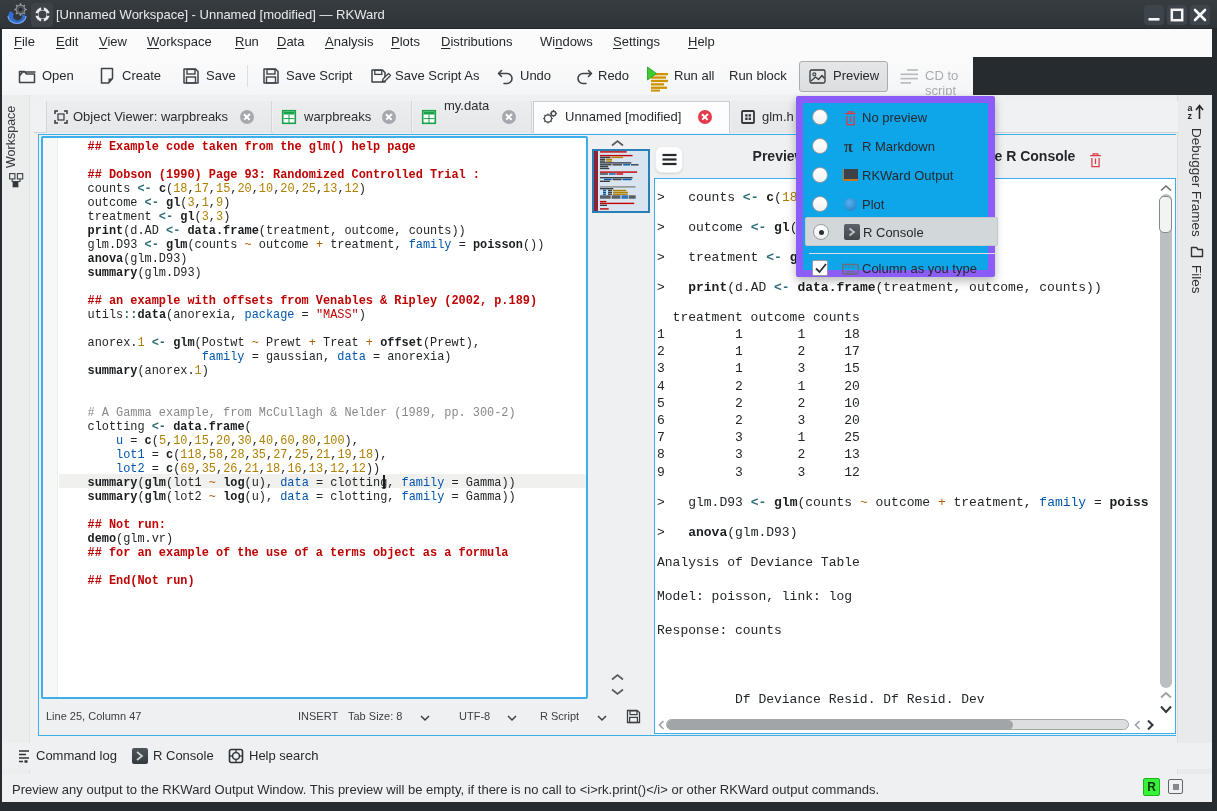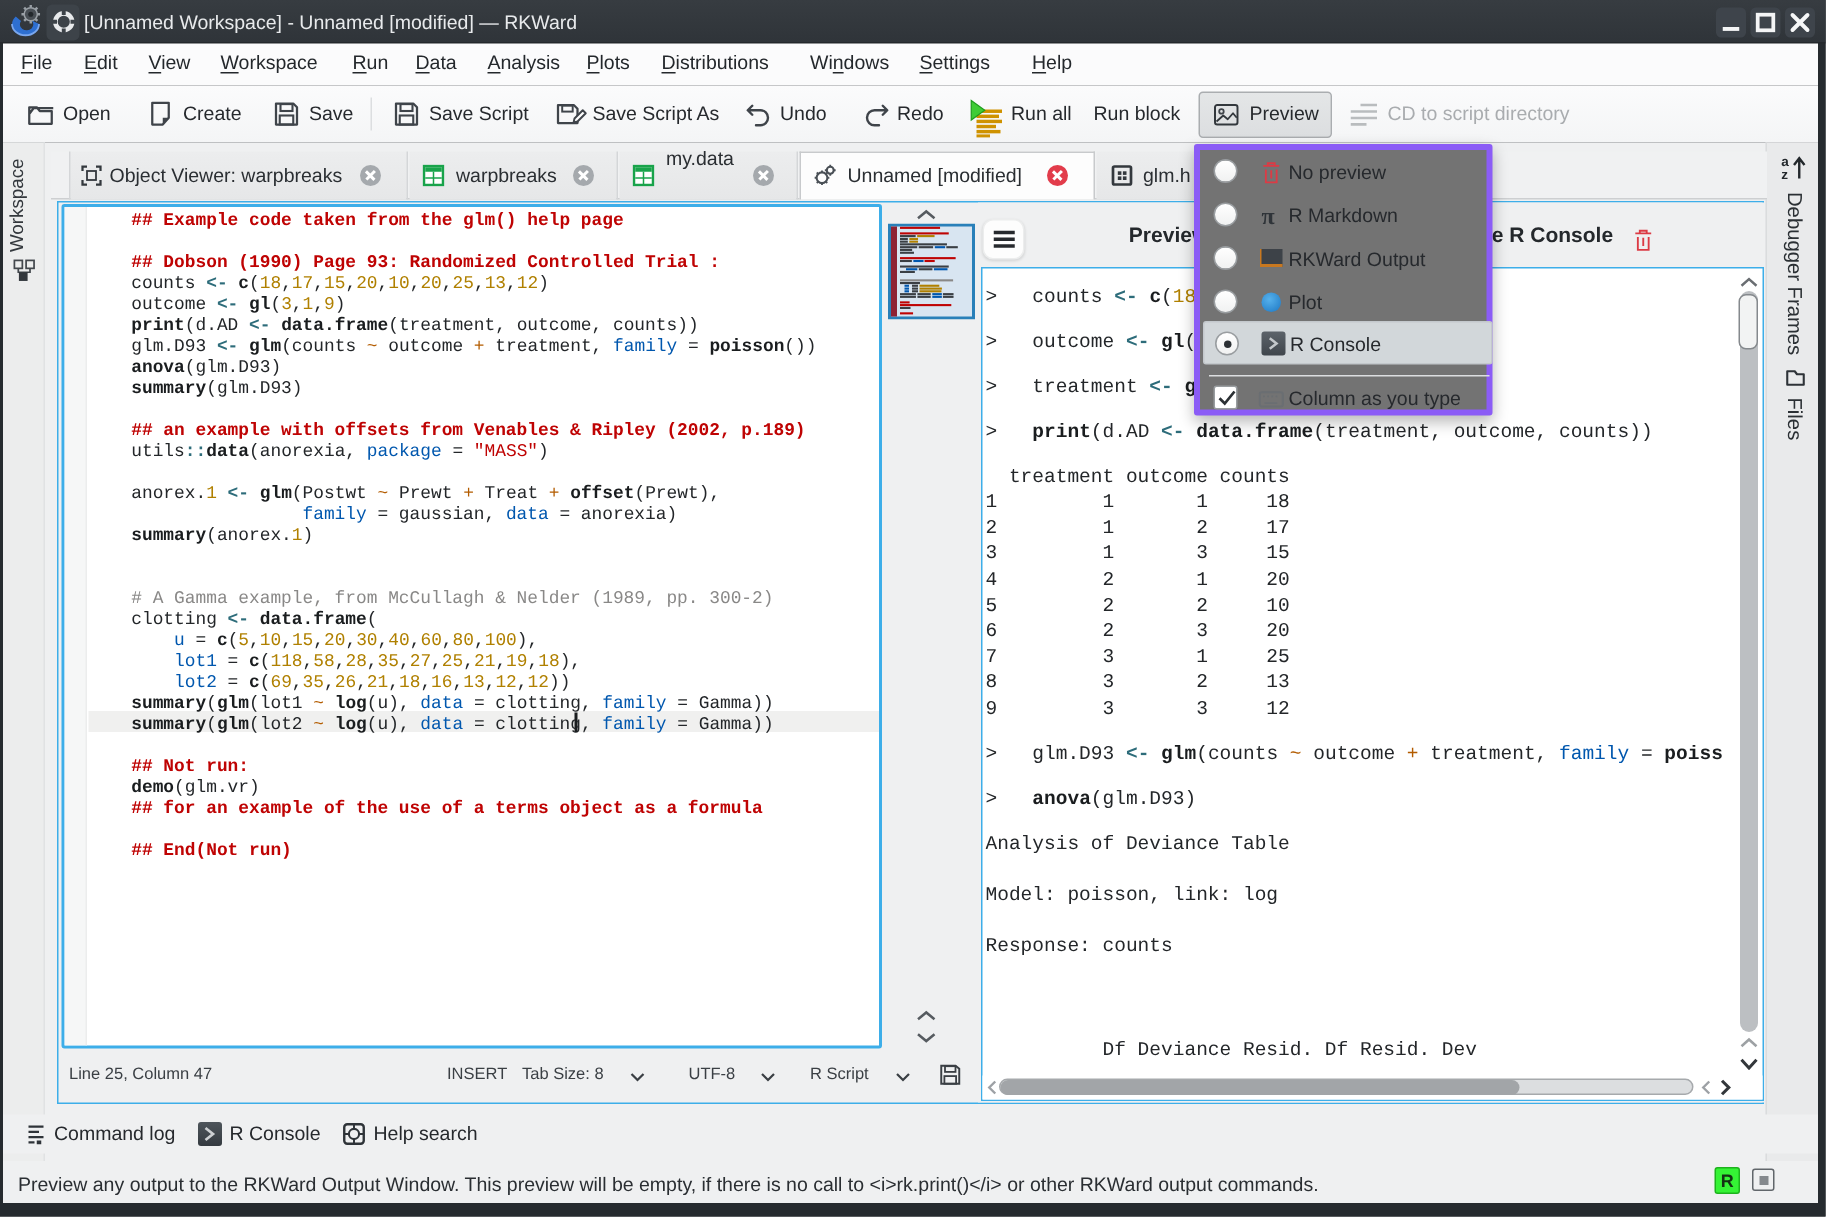--- a/index.html
+++ b/index.html
@@ -7,21 +7,21 @@
 #canvas{position:absolute;top:0;left:0;width:1217px;height:811px;}
 .abs{position:absolute;}
 
 #titlebar{position:absolute;left:0;top:0;width:1217px;height:29px;background:linear-gradient(#373c41,#2f3439);color:#eff0f1;border-bottom:1px solid #24282c;}
 #titletext{position:absolute;left:56px;top:7px;font-size:13px;color:#e8eaec;}
 
 #menubar{position:absolute;left:2px;top:29px;width:1210px;height:28px;background:#fbfbfc;}
 #menubar span{position:absolute;top:5px;font-size:13px;color:#24282c;}
 #menubar u{text-decoration:underline;text-underline-offset:2px;}
 
-#toolbar{position:absolute;left:2px;top:57px;width:1210px;height:38px;background:linear-gradient(#fbfbfc,#f4f5f6);padding-left:43px;}
+#toolbar{position:absolute;left:2px;top:57px;width:971px;height:38px;background:linear-gradient(#fbfbfc,#f4f5f6);padding-left:43px;}
 .tbtxt{position:absolute;top:11px;font-size:13px;color:#26292d;}
 .tbdis{color:#a9acaf !important;}
 
 #mdi{position:absolute;left:2px;top:95px;width:1210px;height:705px;background:#eff0f1;}
 
 .sidev{position:absolute;font-size:12.5px;color:#33383d;white-space:nowrap;}
 
 #tabbar{position:absolute;left:34px;top:101px;width:1144px;height:32px;background:#f0f1f2;border-bottom:1px solid #cdcfd1;}
 .tab{position:absolute;top:101px;height:32px;background:linear-gradient(#ecedee,#e6e7e8);border-right:1px solid #d4d6d8;}
 .tab.first{border-left:1px solid #d4d6d8;}
@@ -65,21 +65,21 @@
 #vsb{position:absolute;left:505px;top:15px;width:12px;height:494px;background:#bcbfc2;border-radius:6px;}
 #vthumb{position:absolute;left:504px;top:17px;width:13px;height:37px;border:1.6px solid #85898d;border-radius:5px;background:#f2f3f3;}
 #hsb{position:absolute;left:0;top:538px;width:520px;height:16px;background:#fff;}
 #hthumb{position:absolute;left:11px;top:540px;width:463px;height:11px;border-radius:5.5px;background:#dcdee0;border:1px solid #a6a9ac;}
 #hthumb2{position:absolute;left:12px;top:541px;width:346px;height:10px;border-radius:5px;background:#a2a5a8;}
 
 #btoolbar{position:absolute;left:2px;top:743px;width:1210px;height:26px;background:#eff0f1;}
 .bbl{position:absolute;top:5px;font-size:13px;color:#26292d;}
 #msgbar{position:absolute;left:2px;top:774px;width:1210px;height:28px;background:#eff0f1;font-size:13px;color:#2a2e32;}
 
-#ddmenu{position:absolute;left:796px;top:96px;width:199px;height:181px;background:#737373;border:4px solid #8b5cf6;box-shadow:0 4px 10px rgba(0,0,0,.28);border-radius:2px;}
+#ddmenu{position:absolute;left:796px;top:96px;width:199px;height:181px;background:#0ea5e9;border:7px solid #8b5cf6;box-shadow:0 4px 10px rgba(0,0,0,.28);border-radius:2px;}
 .mrow{position:absolute;left:2px;width:193px;height:29px;}
 .mrowsel{background:#d2d7da;border:1px solid #c3c8cc;border-radius:2px;}
 .mtext{position:absolute;left:57px;top:7px;font-size:13px;color:#26292d;}
 .radio{position:absolute;left:7px;top:6px;width:16px;height:16px;border-radius:9px;border:1px solid #999da0;background:linear-gradient(#fff,#f0f1f1);}
 .rdot{position:absolute;left:4.5px;top:4.5px;width:5.5px;height:5.5px;border-radius:3px;background:#2b3034;}
 .msep{position:absolute;left:6px;top:150px;width:187px;height:1px;background:#dcdee0;}
 </style>
 </head>
 <body>
 <div id="canvas">
@@ -318,20 +318,21 @@
 
 <div id="edframe">
 <div id="gutter"></div>
 <div id="curline"></div>
 <div id="code">
         <div><span class="rc">## Example code taken from the glm() help page</span></div>
 <div></div>
 <div><span class="rc">## Dobson (1990) Page 93: Randomized Controlled Trial :</span></div>
 <div>counts <span class="as">&lt;-</span> <span class="k">c</span>(<span class="n">18</span>,<span class="n">17</span>,<span class="n">15</span>,<span class="n">20</span>,<span class="n">10</span>,<span class="n">20</span>,<span class="n">25</span>,<span class="n">13</span>,<span class="n">12</span>)</div>
 <div>outcome <span class="as">&lt;-</span> <span class="k">gl</span>(<span class="n">3</span>,<span class="n">1</span>,<span class="n">9</span>)</div>
+<div>treatment <span class="as">&lt;-</span> <span class="k">gl</span>(<span class="n">3</span>,<span class="n">3</span>)</div>
 <div><span class="k">print</span>(d.AD <span class="as">&lt;-</span> <span class="k">data.frame</span>(treatment, outcome, counts))</div>
 <div>glm.D93 <span class="as">&lt;-</span> <span class="k">glm</span>(counts <span class="op">~</span> outcome <span class="op">+</span> treatment, <span class="pm">family</span> = <span class="k">poisson</span>())</div>
 <div><span class="k">anova</span>(glm.D93)</div>
 <div><span class="k">summary</span>(glm.D93)</div>
 <div></div>
 <div><span class="rc">## an example with offsets from Venables &amp; Ripley (2002, p.189)</span></div>
 <div>utils<span class="as">::</span><span class="k">data</span>(anorexia, <span class="pm">package</span> = <span class="st">"MASS"</span>)</div>
 <div></div>
 <div>anorex.<span class="n">1</span> <span class="as">&lt;-</span> <span class="k">glm</span>(Postwt <span class="op">~</span> Prewt <span class="op">+</span> Treat <span class="op">+</span> <span class="k">offset</span>(Prewt),</div>
 <div>                <span class="pm">family</span> = gaussian, <span class="pm">data</span> = anorexia)</div>

